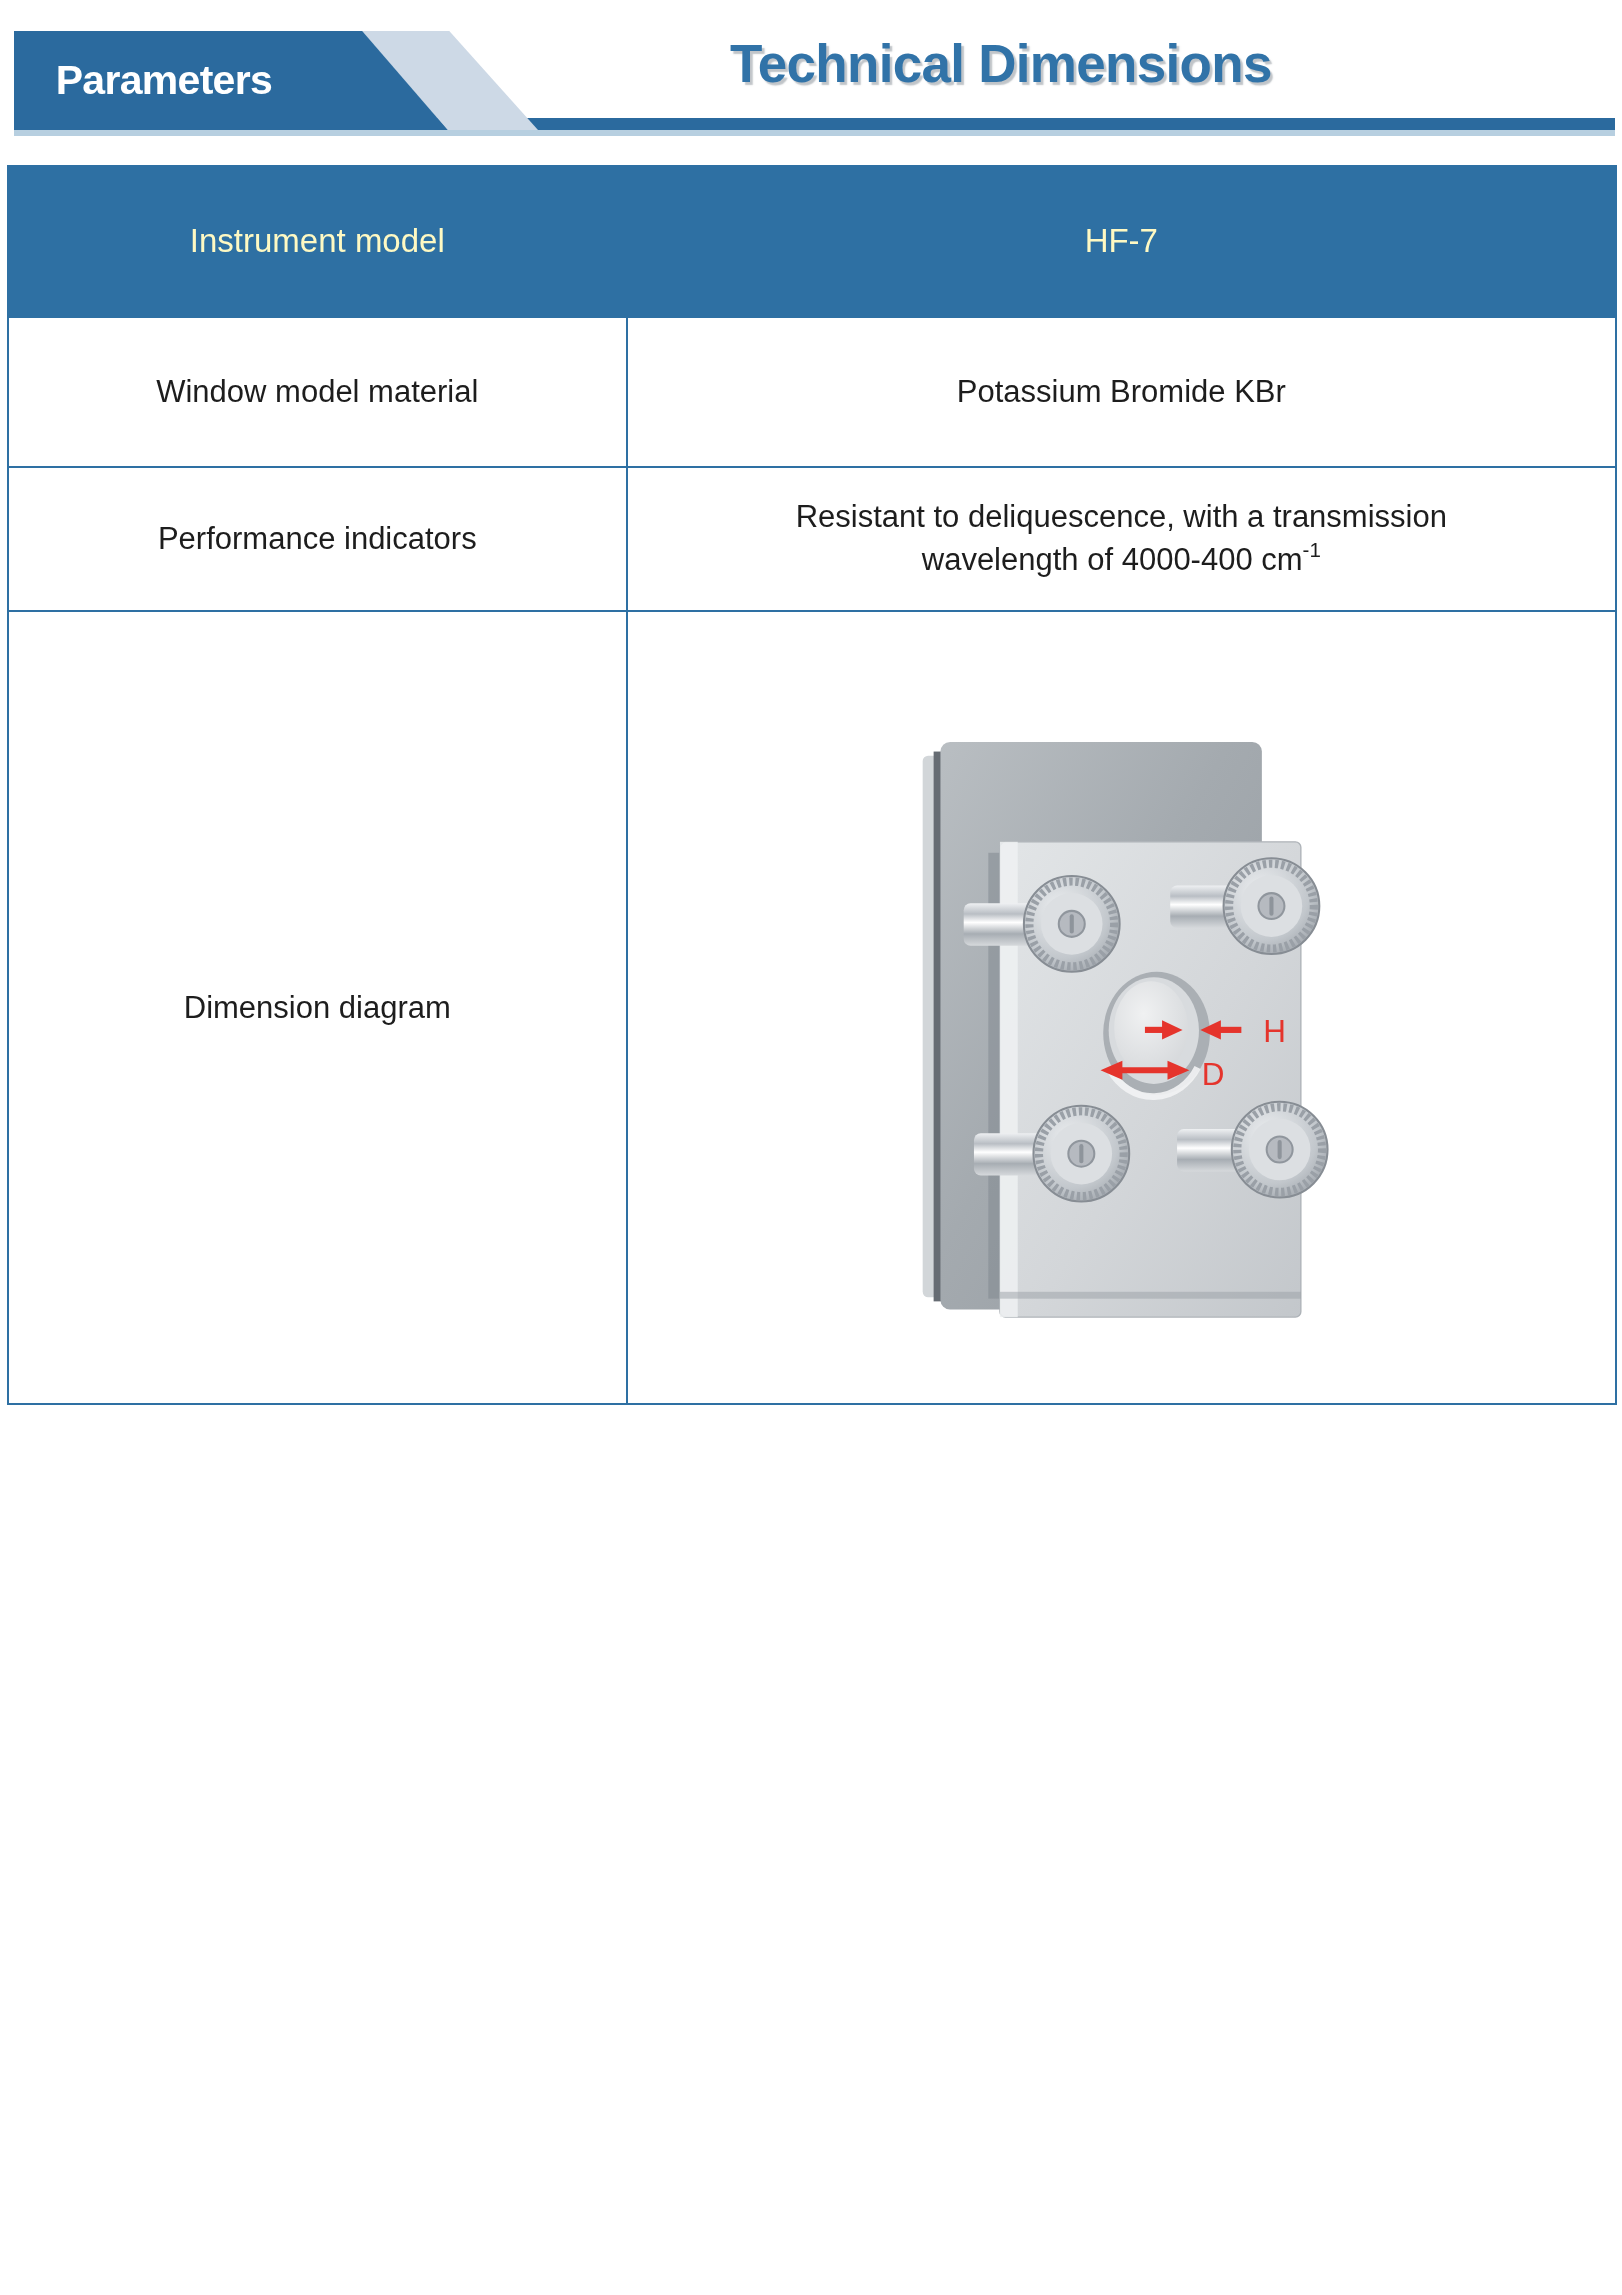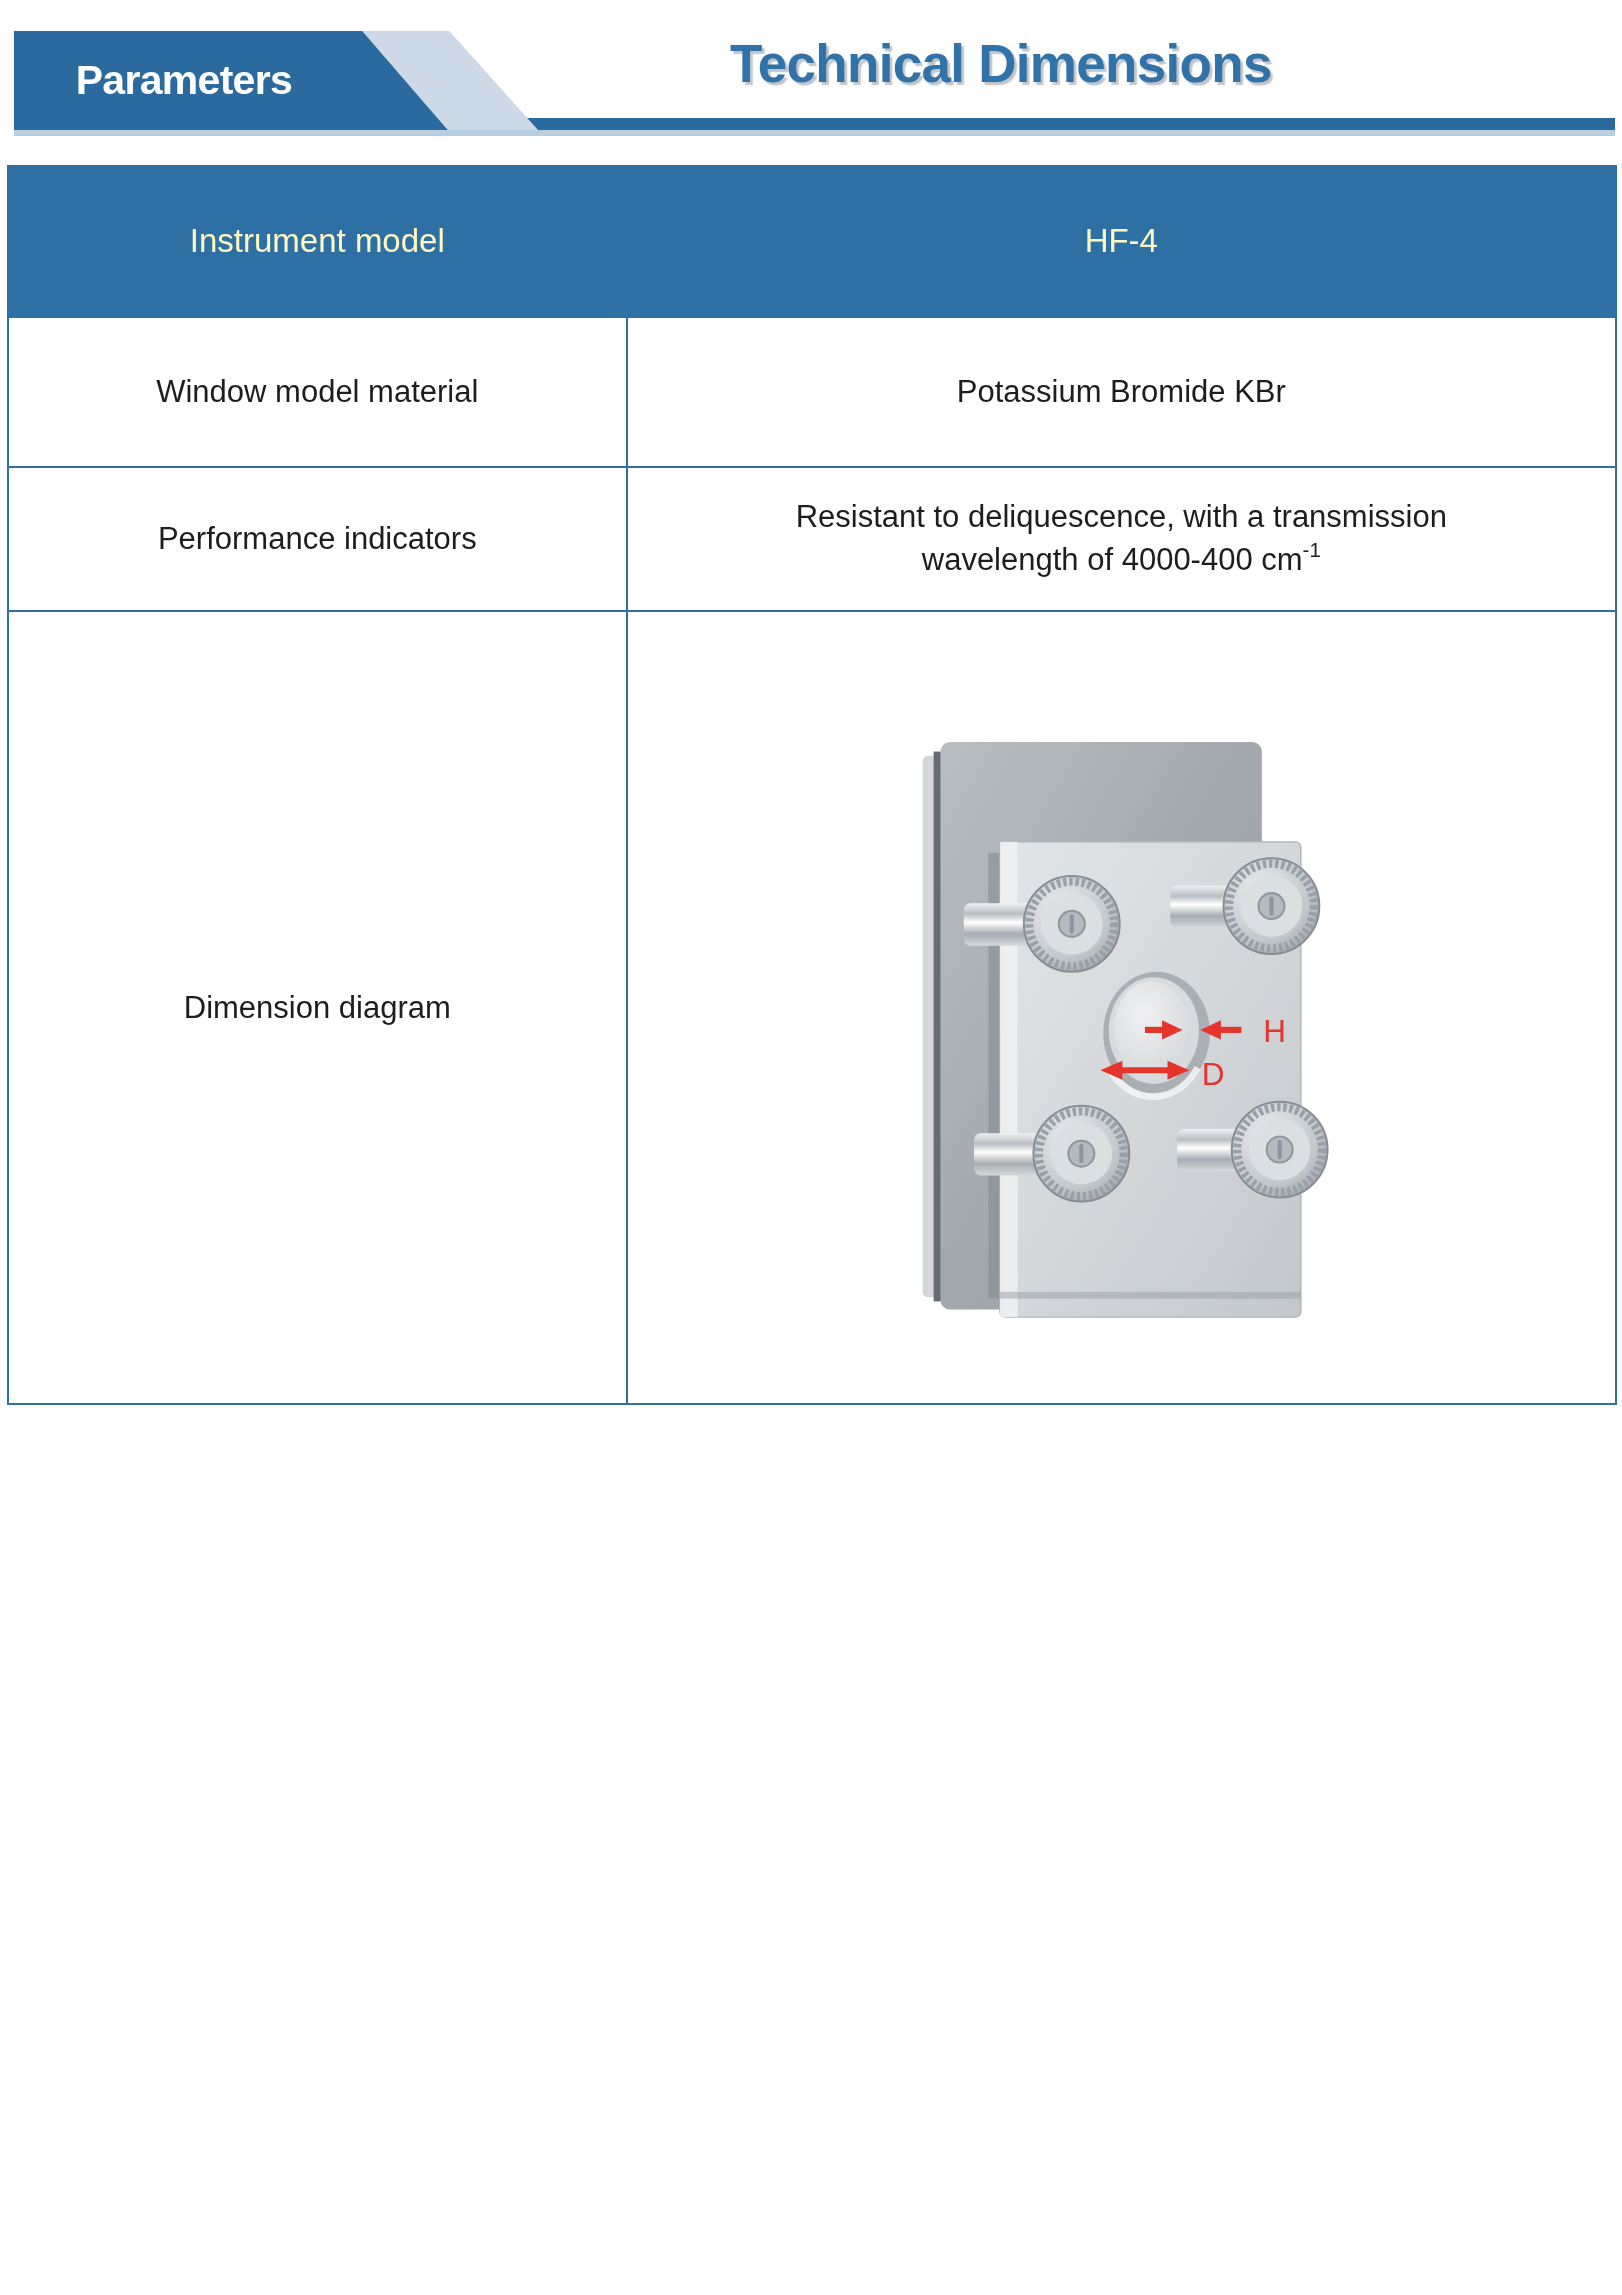--- a/index.html
+++ b/index.html
@@ -17,21 +17,21 @@
 
   
   .banner{position:absolute;left:0;top:0;width:1623px;height:144px;}
   .banner-bar{position:absolute;left:13.7px;top:118px;width:1601px;height:12.3px;background:var(--banner-blue);}
   .banner-underline{position:absolute;left:13.7px;top:130px;width:1601px;height:5.5px;background:var(--underline-blue);}
   .tab-light{position:absolute;left:362px;top:31px;width:176px;height:99px;background:var(--light-blue);
     clip-path:polygon(0 0,49.6% 0,100% 100%,48.4% 100%);}
   .tab-dark{position:absolute;left:13.7px;top:31px;width:434px;height:99px;background:var(--banner-blue);
     clip-path:polygon(0 0,80.3% 0,100% 100%,0 100%);
     display:flex;align-items:center;}
-  .tab-dark span{display:block;padding-left:62px;color:#ffffff;font-size:41px;font-weight:bold;letter-spacing:-0.7px;}
+  .tab-dark span{display:block;padding-left:42px;color:#ffffff;font-size:41px;font-weight:bold;letter-spacing:-0.7px;}
   .banner-title{position:absolute;left:730px;top:33px;font-size:53px;font-weight:bold;color:var(--title-blue);
     letter-spacing:-0.7px;text-shadow:2.7px 3.4px 1.4px rgba(140,148,155,.55);white-space:nowrap;}
 
   
   table.params{position:absolute;left:6.8px;top:165px;width:1608px;border-collapse:collapse;table-layout:fixed;}
   table.params td{border:2.1px solid var(--tblue);text-align:center;vertical-align:middle;
     color:var(--ink);font-size:31px;line-height:1.35;}
   td.col-label{width:619px;}
   td.col-value{width:989px;}
   tr.hdr td{background:var(--tblue);color:#fef9c3;font-size:33px;height:151px;}
@@ -60,21 +60,21 @@
     <div class="tab-dark">
       <span>Parameters</span>
     </div>
     <div class="banner-title">Technical Dimensions</div>
   </div>
 
   <table class="params">
     <tbody>
         <tr class="hdr">
       <td class="col-label">Instrument model</td>
-      <td class="col-value">HF-4</td>
+      <td class="col-value">HF-7</td>
     </tr>
     <tr class="r2">
       <td class="col-label">Window model material</td>
       <td class="col-value">Potassium Bromide KBr</td>
     </tr>
     <tr class="r4">
       <td class="col-label">Performance indicators</td>
       <td class="col-value">
         <span>Resistant to deliquescence, with a transmission</span><br>
         <span>wavelength of 4000-400 cm</span><sup class="unit">-1</sup>

